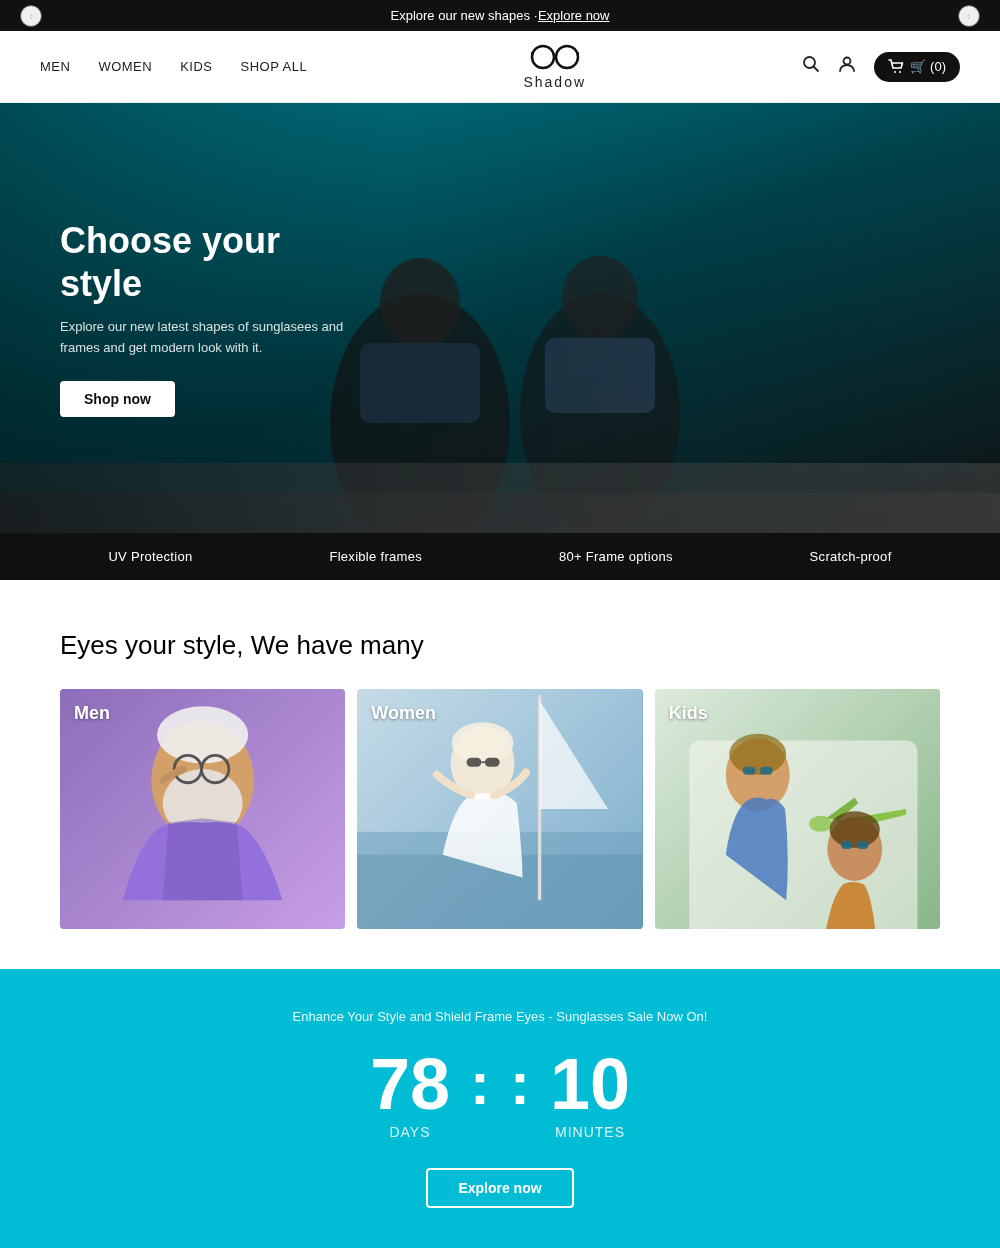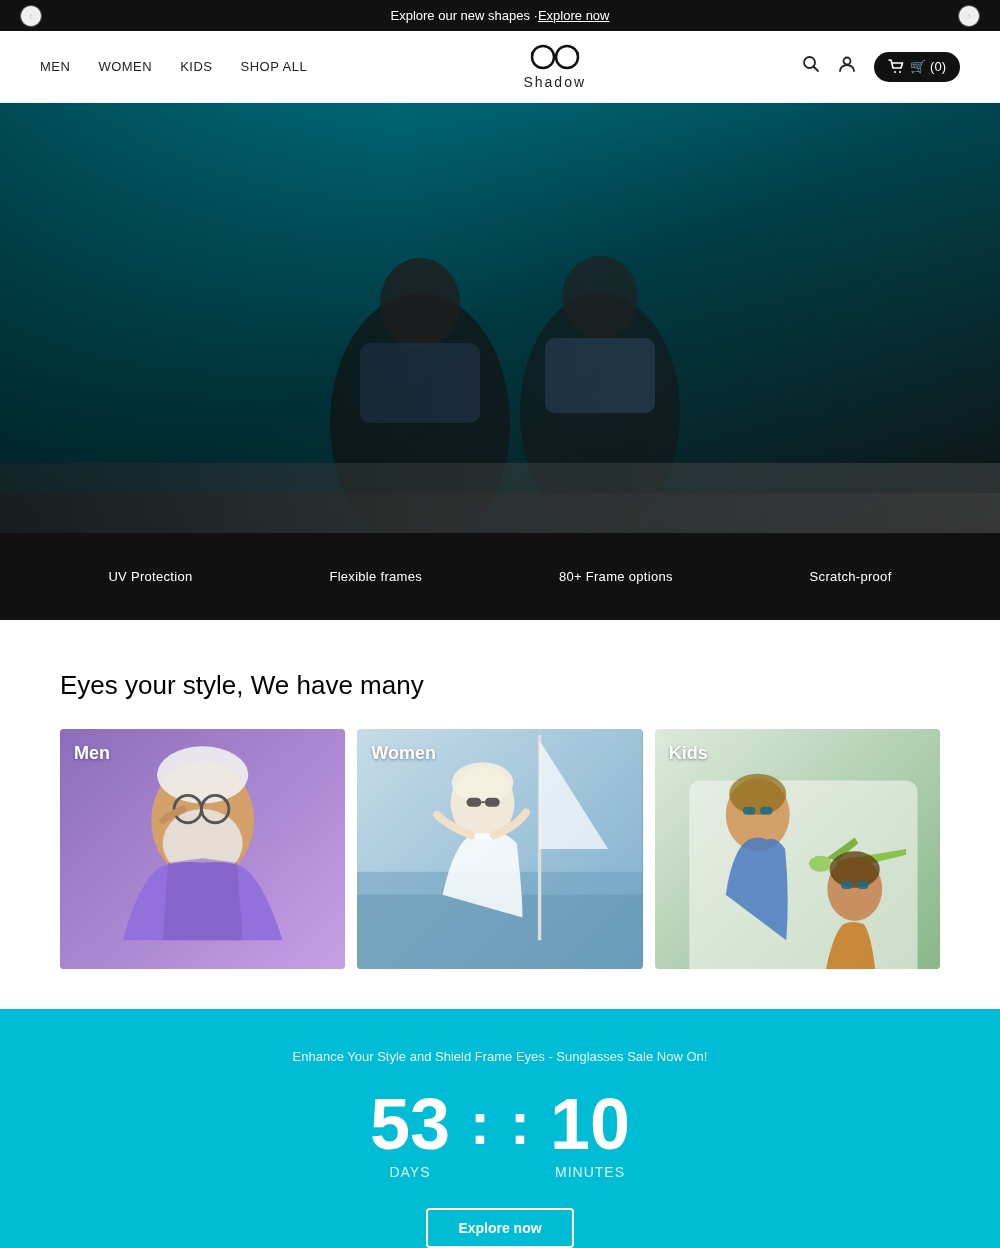--- a/index.html
+++ b/index.html
@@ -86,21 +86,21 @@
       padding: 10px 24px; border-radius: 4px;
       font-size: 14px; font-weight: 600;
       text-decoration: none; cursor: pointer;
       border: none;
     }
 
     
     .features-bar {
       background: #111; color: #fff;
       display: flex; justify-content: space-around;
-      padding: 36px 40px;
+      padding: 16px 40px;
     }
     .feature-item { font-size: 13px; font-weight: 500; letter-spacing: 0.3px; }
 
     
     .pick-section { padding: 50px 60px 40px; background: #fff; }
     .pick-section h2 { font-size: 26px; margin-bottom: 28px; }
     .pick-section h2 span { font-weight: 400; }
     .categories-grid {
       display: grid;
       grid-template-columns: 1fr 1fr 1fr;
@@ -258,20 +258,25 @@
       <ellipse cx="600" cy="195" rx="38" ry="42" fill="#2a2a2a" opacity="0.7"></ellipse>
 
       <rect x="360" y="240" width="120" height="80" rx="10" fill="#2d4a6b" opacity="0.6"></rect>
       <rect x="545" y="235" width="110" height="75" rx="10" fill="#3a5a7b" opacity="0.55"></rect>
 
       <rect x="0" y="360" width="1000" height="70" fill="#555" opacity="0.5"></rect>
       <rect x="0" y="390" width="1000" height="40" fill="#444" opacity="0.6"></rect>
       <rect width="1000" height="430" fill="url(#overlayGrad)"></rect>
     </svg>
   </div>
+  <div class="hero-content">
+    <h1>Choose your style</h1>
+    <p>Explore our new latest shapes of sunglasees and frames and get modern look with it.</p>
+    <button class="hero-btn">Shop now</button>
+  </div>
 </section>
 
 <div class="features-bar">
   <span class="feature-item">UV Protection</span>
   <span class="feature-item">Flexible frames</span>
   <span class="feature-item">80+ Frame options</span>
   <span class="feature-item">Scratch-proof</span>
 </div>
 
 <section class="pick-section">
@@ -379,21 +384,21 @@
       </div>
       <span class="cat-label">Kids</span>
     </div>
   </div>
 </section>
 
 <section class="countdown-section">
   <p class="countdown-subtitle">Enhance Your Style and Shield Frame Eyes - Sunglasses Sale Now On!</p>
   <div class="countdown-timer">
     <div class="countdown-unit">
-      <div class="countdown-number">53</div>
+      <div class="countdown-number">78</div>
       <div class="countdown-label">DAYS</div>
     </div>
     <div class="countdown-colon">:</div>
     <div class="countdown-colon">:</div>
     <div class="countdown-unit">
       <div class="countdown-number">10</div>
       <div class="countdown-label">MINUTES</div>
     </div>
   </div>
   <button class="explore-btn">Explore now</button>

